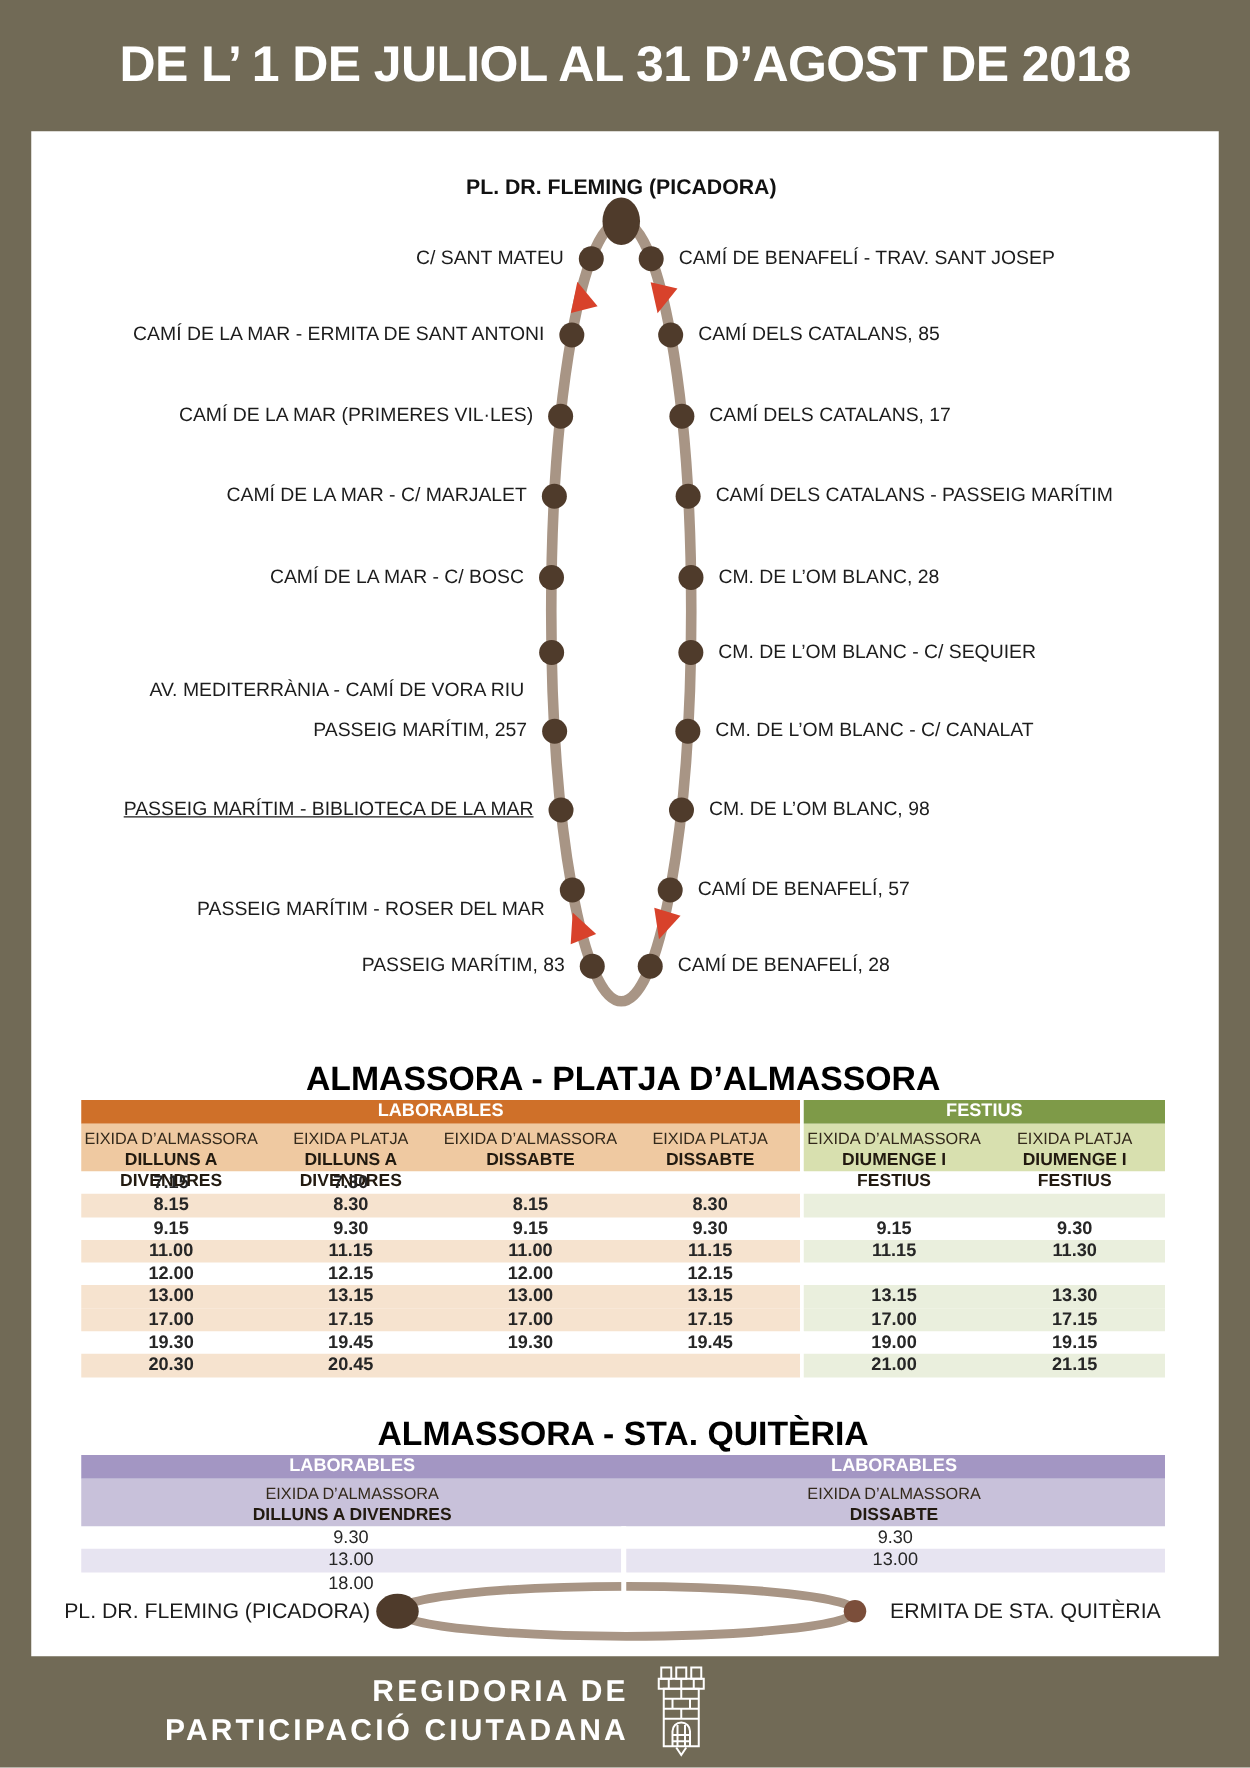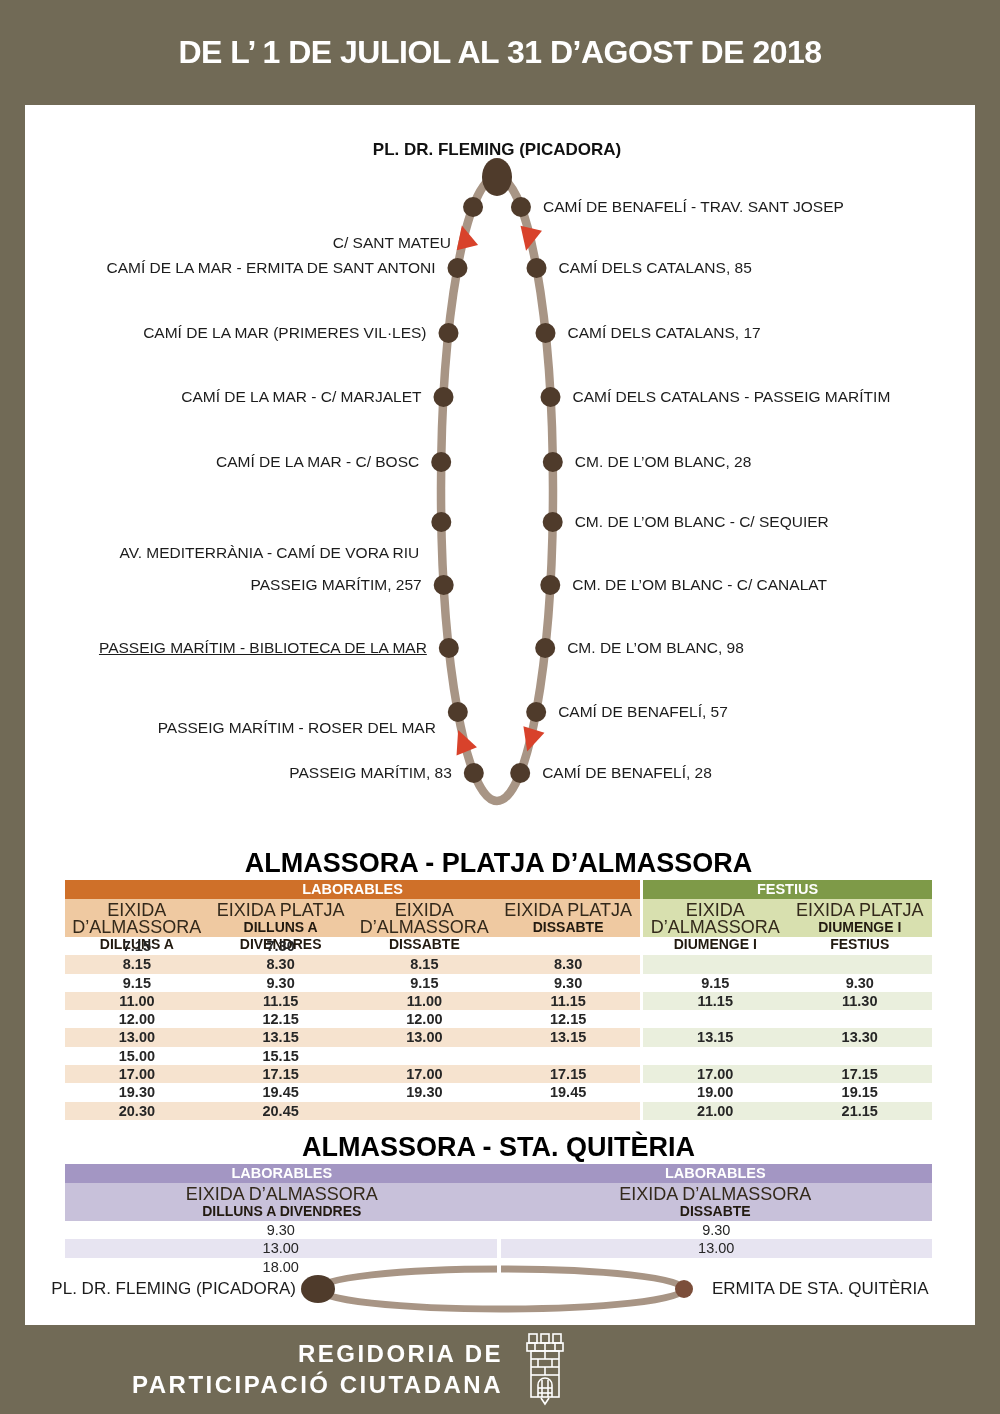--- a/index.html
+++ b/index.html
@@ -5,21 +5,21 @@
   html,body{margin:0;padding:0;}
   body{
     width:1000px;height:1414px;position:relative;overflow:hidden;
     font-family:"Liberation Sans", sans-serif;background:#fff;
   }
   .page{position:absolute;inset:0;background:var(--olive,#716A56);}
   .content{position:absolute;left:25px;top:105px;width:950px;height:1220px;background:#fff;}
   .top-title{
     position:absolute;left:0;top:0;width:100%;height:105px;
     display:flex;align-items:center;justify-content:center;
-    color:#fff;font-weight:bold;font-size:32px;letter-spacing:-0.5px;white-space:nowrap;
+    color:#fff;font-weight:bold;font-size:40px;letter-spacing:-0.5px;white-space:nowrap;
   }
   #diagram-svg{position:absolute;left:0;top:0;pointer-events:none;}
   .terminus-label{
     position:absolute;left:0;top:140px;width:994px;text-align:center;
     font-weight:bold;font-size:17px;color:#111;
   }
   .stop-label{
     position:absolute;font-size:15.5px;color:#1c1c1c;white-space:nowrap;
     height:22px;line-height:22px;
   }
@@ -32,21 +32,21 @@
   .fest-b{width:289px;}
   .gap3{width:3px;background:#fff;}
   .gap4{width:4px;background:#fff;}
   .group-cell{height:19px;line-height:19px;color:#fff;font-weight:bold;font-size:14.5px;text-align:center;}
   .g-lab{background:var(--orange,#CF7029);}
   .g-fest{background:var(--green,#7E9A48);text-align:center;}
   .head-cells{display:flex;height:38px;}
   .h-lab{background:var(--lorange,#EFC9A1);}
   .h-fest{background:var(--lgreen,#D8E0AF);}
   .head-cell{flex:1;text-align:center;padding-top:3px;}
-  .hc1{display:block;font-size:18px;line-height:17px;color:#33291b;}
+  .hc1{display:block;font-size:13px;line-height:17px;color:#33291b;}
   .hc2{display:block;font-size:14px;line-height:17px;font-weight:bold;color:#221a10;}
   .data-row{display:flex;height:18.3px;}
   .cellgrp{display:flex;font-weight:bold;}
   .tcell{flex:1;text-align:center;font-size:14.5px;line-height:18.3px;color:#262626;}
   .stripe-lab{background:var(--sorange,#F6E3CF);}
   .stripe-fest{background:var(--sgreen,#EAEFDD);}
   .q-group{height:19px;background:var(--purple,#A396C3);display:flex;}
   .q-group span{flex:1;text-align:center;color:#fff;font-weight:bold;font-size:14.5px;line-height:19px;}
   .q-head{display:flex;height:38px;background:var(--lpurple,#C8C1DA);}
   .q-cell{width:431.5px;}
@@ -99,21 +99,21 @@
       <circle cx="473.8134796238593" cy="773" r="10" fill="var(--dot)"></circle>
       <circle cx="520.1865203761407" cy="773" r="10" fill="var(--dot)"></circle>
       <ellipse cx="497" cy="177" rx="15" ry="19" fill="var(--dot)"></ellipse>
       <ellipse cx="501" cy="1289" rx="183" ry="20" fill="none" stroke="var(--path)" stroke-width="7"></ellipse>
       <ellipse cx="318" cy="1289" rx="17" ry="14" fill="var(--dot)"></ellipse>
       <circle cx="684" cy="1289" r="9" fill="var(--dot2)"></circle>
     </svg>
 
   <div id="route-labels">
     <div class="terminus-label">PL. DR. FLEMING (PICADORA)</div>
-  <div class="stop-label" style="right: 548.96px; top: 196px; margin-top: 36px;">C/ SANT MATEU</div>
+  <div class="stop-label" style="right: 548.96px; top: 196px;">C/ SANT MATEU</div>
       <div class="stop-label" style="right: 564.529px; top: 257px;">CAMÍ DE LA MAR - ERMITA DE SANT ANTONI</div>
       <div class="stop-label" style="right: 573.497px; top: 322px;">CAMÍ DE LA MAR (PRIMERES VIL·LES)</div>
       <div class="stop-label" style="right: 578.51px; top: 386px;">CAMÍ DE LA MAR - C/ MARJALET</div>
       <div class="stop-label" style="right: 580.79px; top: 451px;">CAMÍ DE LA MAR - C/ BOSC</div>
       <div class="stop-label" style="right: 580.686px; top: 511px; margin-top: 31px;">AV. MEDITERRÀNIA - CAMÍ DE VORA RIU</div>
       <div class="stop-label" style="right: 578.283px; top: 574px;">PASSEIG MARÍTIM, 257</div>
       <div class="stop-label" style="right: 573.183px; top: 637px; text-decoration: underline;">PASSEIG MARÍTIM - BIBLIOTECA DE LA MAR</div>
       <div class="stop-label" style="right: 564.166px; top: 701px; margin-top: 16px;">PASSEIG MARÍTIM - ROSER DEL MAR</div>
       <div class="stop-label" style="right: 548.187px; top: 762px;">PASSEIG MARÍTIM, 83</div>
       <div class="stop-label" style="left: 542.96px; top: 196px;">CAMÍ DE BENAFELÍ - TRAV. SANT JOSEP</div>
@@ -235,33 +235,20 @@
         <div class="lab-b cellgrp stripe-lab">
           <div class="tcell">13.00</div>
           <div class="tcell">13.15</div>
           <div class="tcell">13.00</div>
           <div class="tcell">13.15</div>
         </div>
         <div class="gap3"></div>
         <div class="fest-b cellgrp stripe-fest">
           <div class="tcell">13.15</div>
           <div class="tcell">13.30</div>
-        </div>
-      </div>
-      <div class="data-row">
-        <div class="lab-b cellgrp">
-          <div class="tcell">15.00</div>
-          <div class="tcell">15.15</div>
-          <div class="tcell"></div>
-          <div class="tcell"></div>
-        </div>
-        <div class="gap3"></div>
-        <div class="fest-b cellgrp">
-          <div class="tcell"></div>
-          <div class="tcell"></div>
         </div>
       </div>
       <div class="data-row">
         <div class="lab-b cellgrp stripe-lab">
           <div class="tcell">17.00</div>
           <div class="tcell">17.15</div>
           <div class="tcell">17.00</div>
           <div class="tcell">17.15</div>
         </div>
         <div class="gap3"></div>

